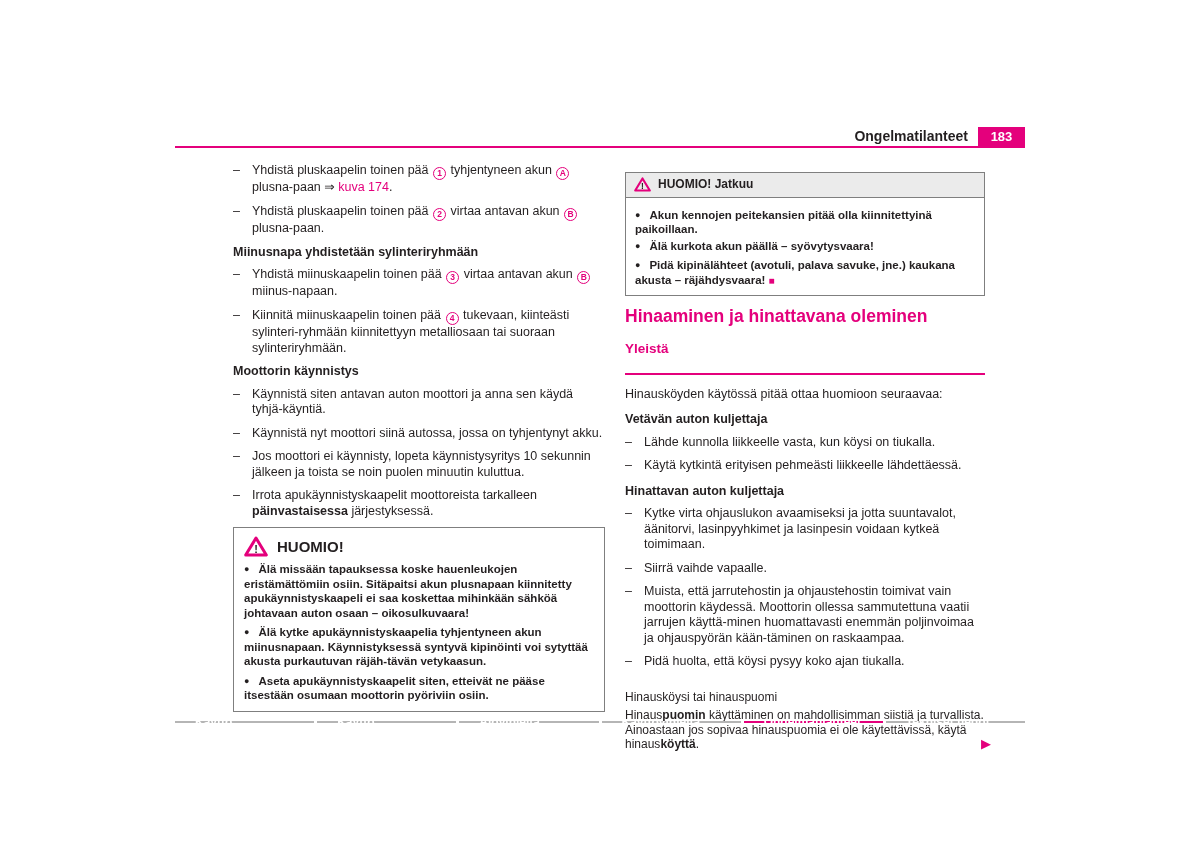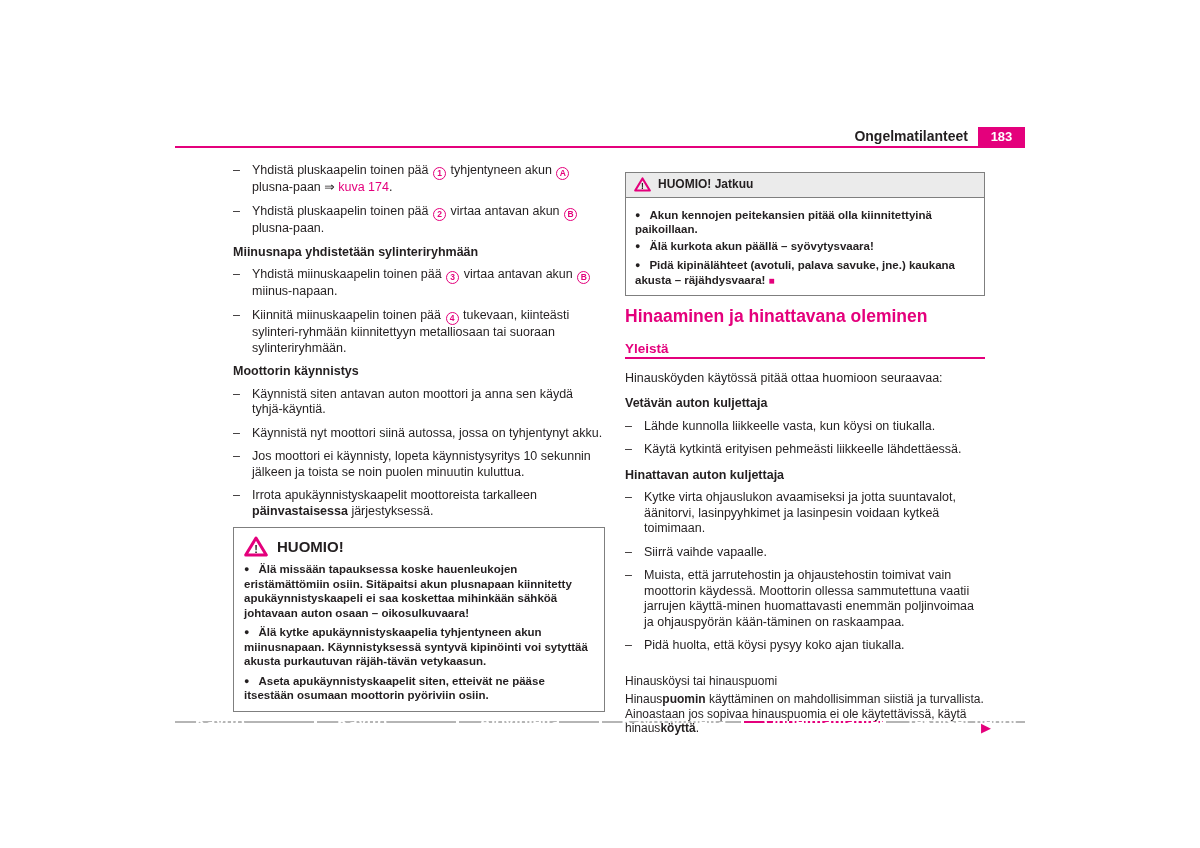--- a/index.html
+++ b/index.html
@@ -38,30 +38,30 @@
   .wtitle{display:flex;align-items:center;gap:9px;font-weight:bold;font-size:15px;margin:2px 0 5px;}
   .wb{font-weight:bold;font-size:11.5px;line-height:14.5px;margin:5px 0 0;}
   .wb .bullet{margin-right:9px;font-size:9px;vertical-align:1px;}
 
   .warnbox2{border:1px solid var(--box-border);margin-top:9px;}
   .wb2-header{background:#ebebeb;border-bottom:1px solid var(--box-border);padding:4px 8px;display:flex;align-items:center;gap:7px;font-weight:bold;font-size:12px;}
   .wb2-body{padding:5px 9px 7px;}
 
   
   .tow-heading{color:var(--accent);font-size:17.5px;font-weight:bold;margin:10px 0 0;line-height:20px;}
-  .general-heading{color:var(--accent);font-size:13.5px;font-weight:bold;margin:15px 0 0;padding-bottom:0;border-bottom:2px solid var(--accent);}
+  .general-heading{color:var(--accent);font-size:13.5px;font-weight:bold;margin:15px 0 0;padding-bottom:16px;border-bottom:2px solid var(--accent);}
   .intro{margin:12px 0 0;}
   .col-right h3.sub{margin:10px 0 7px;}
   .rope-head{font-size:12px;font-weight:normal;margin:20px 0 3px;}
   .rope-wrap{position:relative;font-size:12px;line-height:14.5px;}
   .cont-arrow{position:absolute;right:-6px;bottom:0;color:var(--accent);font-size:13px;}
 
   
   .footer{position:absolute;left:175px;top:697px;width:850px;height:26px;display:flex;gap:3px;}
-  .tab{flex:1;background:var(--tab-gray);color:#fff;font-weight:bold;font-size:16px;display:flex;align-items:center;padding-left:20px;white-space:nowrap;overflow:hidden;margin-top:24px;}
+  .tab{flex:1;background:var(--tab-gray);color:#fff;font-weight:bold;font-size:12px;display:flex;align-items:center;padding-left:20px;white-space:nowrap;overflow:hidden;margin-top:24px;}
   .tab.active{background:var(--accent);}
 
   .warn-svg{flex:none;}
 </style>
 </head>
 <body>
 
 <div>
 
   <div class="header">

